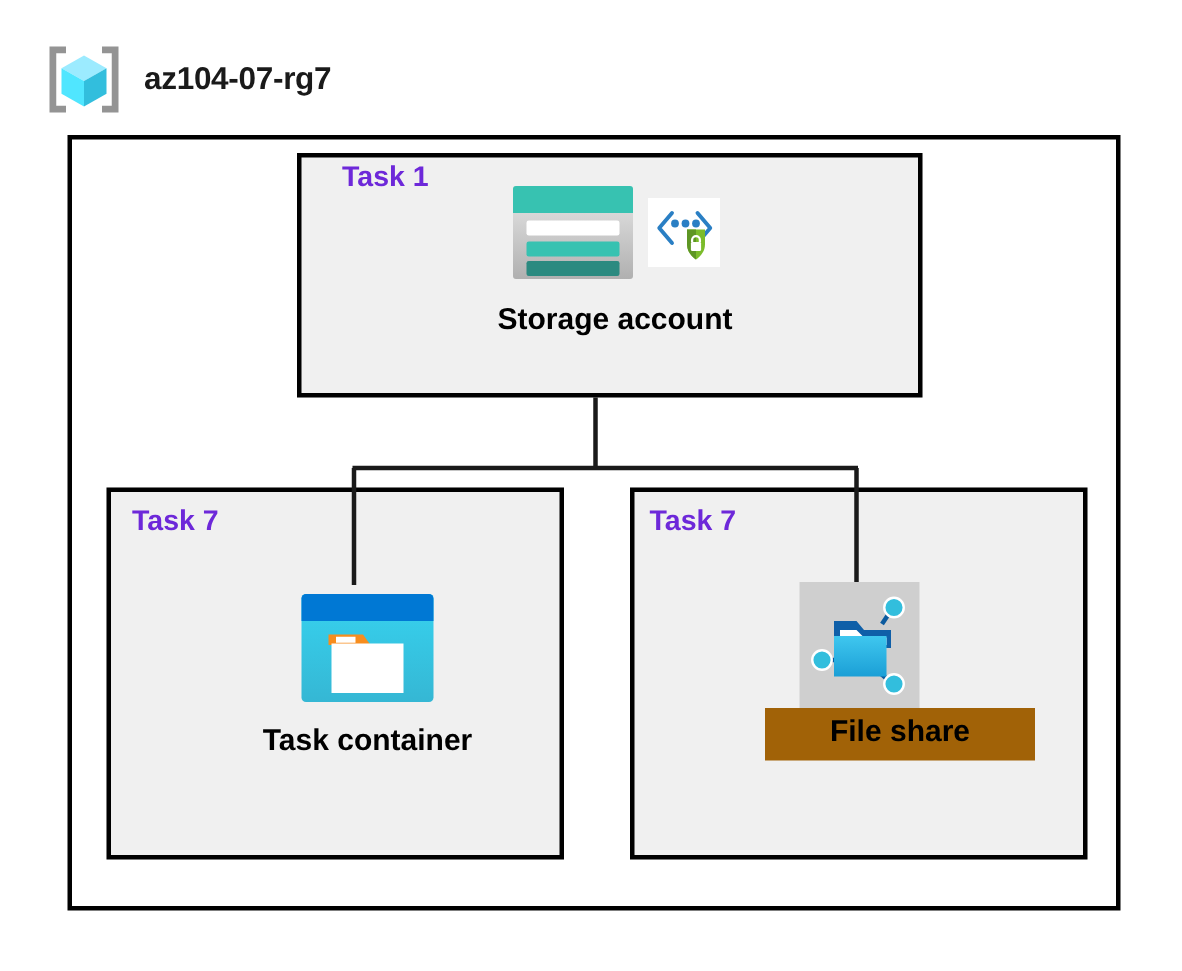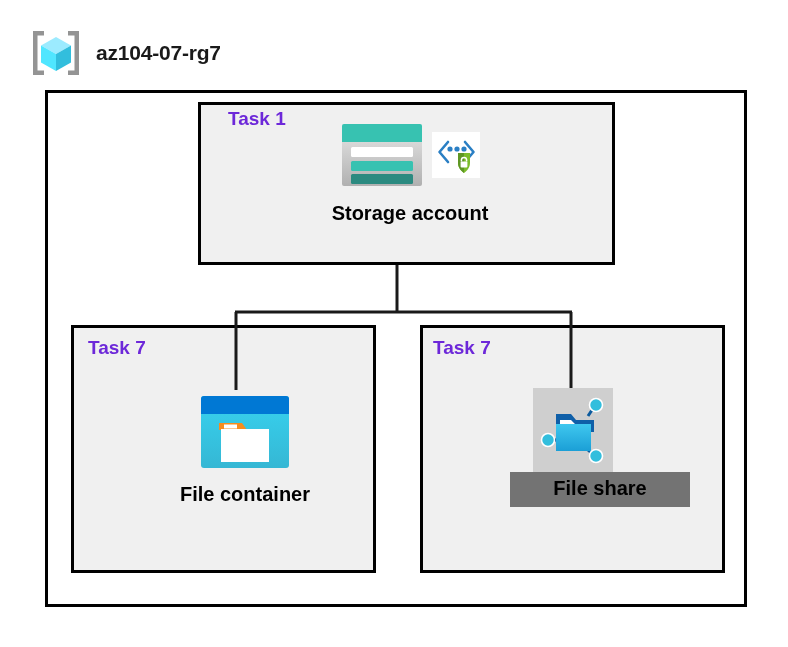--- a/index.html
+++ b/index.html
@@ -118,21 +118,21 @@
     font-size: 20px;
     font-weight: bold;
     color: #000000;
     white-space: nowrap;
     text-align: center;
   }
   #storage-caption  { left: 0;  top: 82px;  width: 230px; }
   #blob-caption     { left: 0;  top: 95px;  width: 180px; }
   #fs-caption {
     left: 20px; top: 84px; width: 180px;
-    background: #737373;
+    background: #a16207;
     padding: 5px 0 7px 0;
   }
 </style>
 </head>
 <body>
 
 <div id="canvas">
 
   <div id="rg-header">
     <svg id="rg-icon" viewBox="0 0 52 50">
@@ -218,21 +218,21 @@
         </defs>
         <rect x="3" y="6" width="88" height="72" rx="3" fill="url(#blobBody)"></rect>
         <path d="M3 9 a3 3 0 0 1 3-3 L88 6 a3 3 0 0 1 3 3 L91 24 L3 24 Z" fill="#0078d4"></path>
 
         <path d="M21 33 L44 33 L49 40 L21 40 Z" fill="#f78d1e"></path>
         <rect x="26" y="34.5" width="13" height="4" fill="#ffffff"></rect>
 
         <rect x="23" y="39" width="48" height="33" fill="#ffffff"></rect>
       </svg>
     </div>
-    <div id="blob-caption" class="node-caption">File container</div>
+    <div id="blob-caption" class="node-caption">Task container</div>
   </div>
 
   <div id="fileshare-node" class="node">
     <div id="fs-ico-wrap" class="node-icon-wrap">
       <svg id="fs-ico" viewBox="0 0 70 72">
         <defs>
           <linearGradient id="fsFolder" x1="0" y1="0" x2="0" y2="1">
             <stop offset="0" stop-color="#3fc7ef"></stop>
             <stop offset="1" stop-color="#1b9fd6"></stop>
           </linearGradient>

